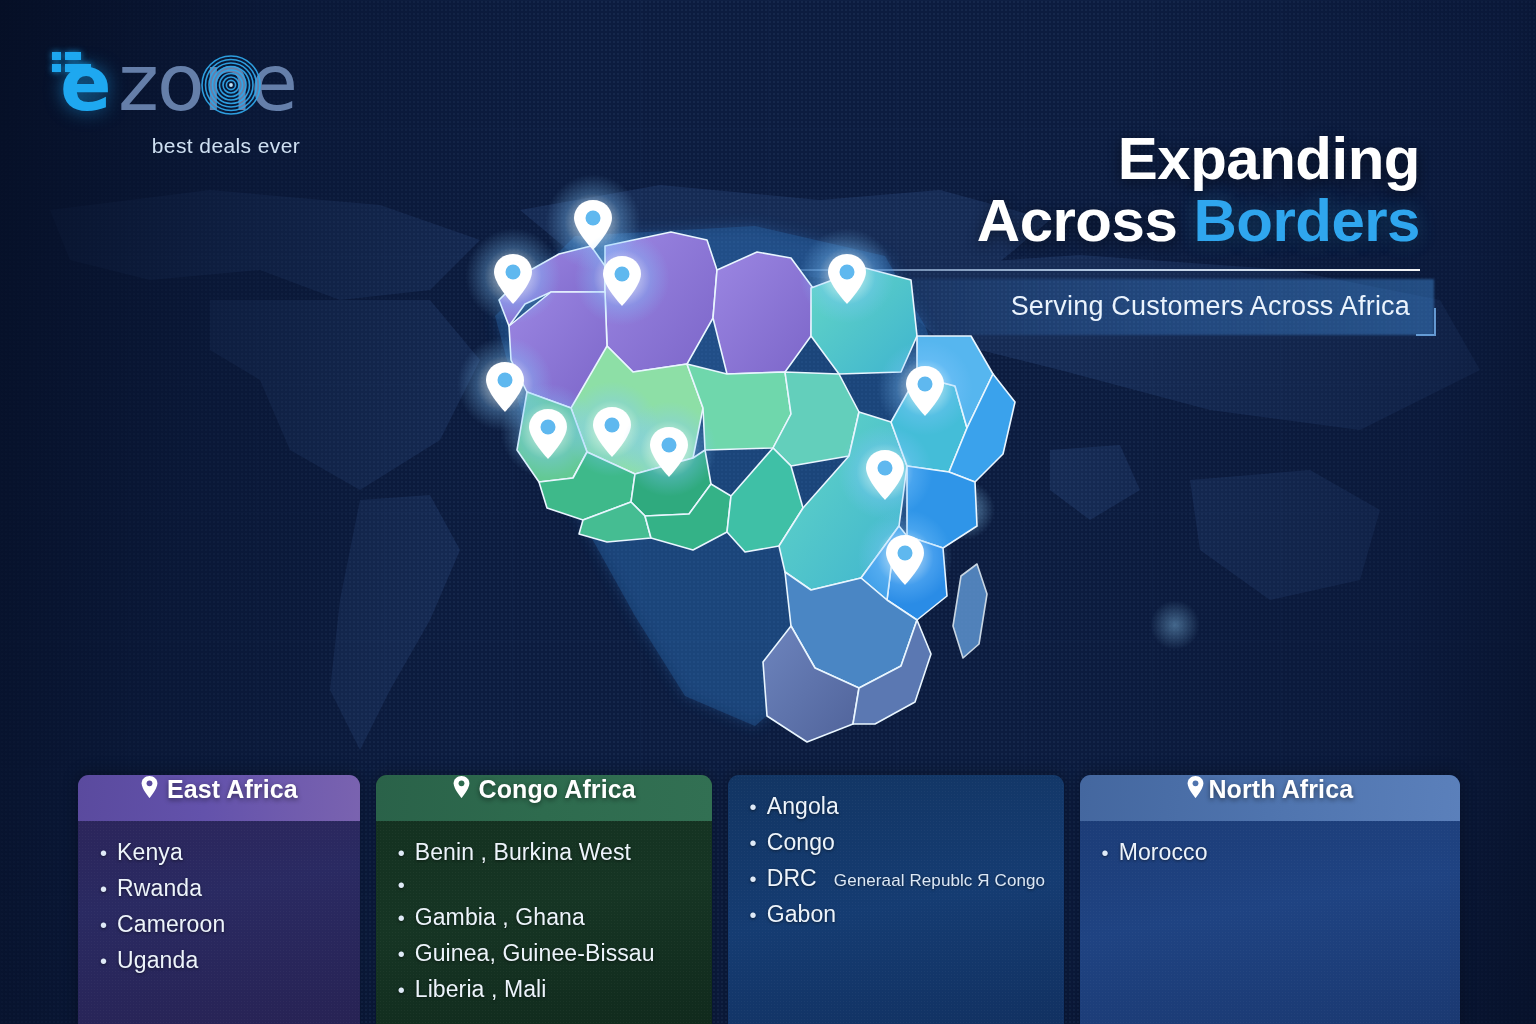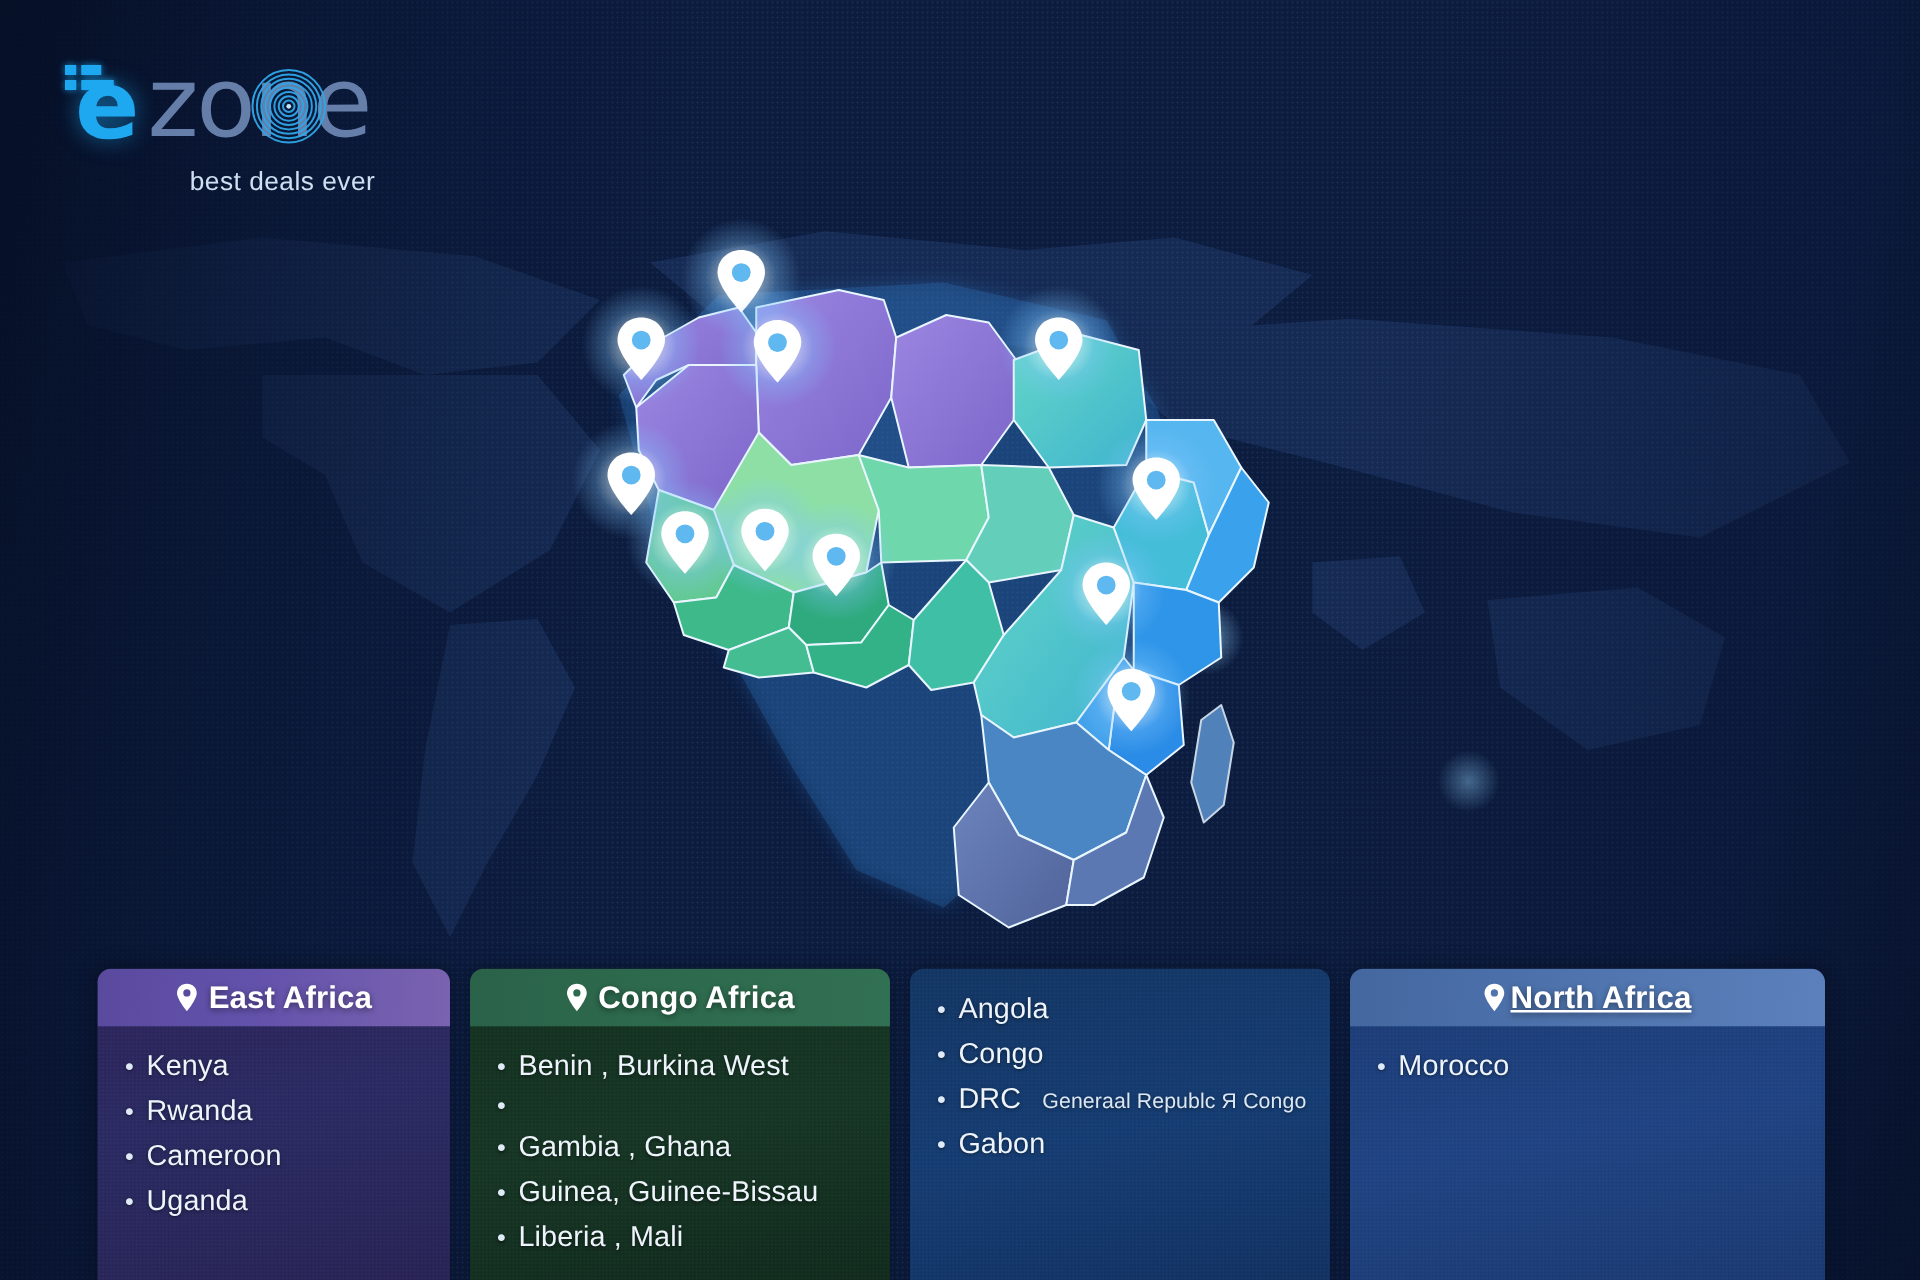--- a/index.html
+++ b/index.html
@@ -96,42 +96,42 @@
     background:radial-gradient(circle, rgba(255,255,255,.95) 0%, rgba(215,240,255,.55) 22%, rgba(130,200,255,.30) 42%, rgba(80,170,255,0) 70%);
   }
   .pin svg{position:relative;width:42px;height:54px;}
   
   #cards{position:absolute;left:78px;top:775px;width:1382px;height:260px;display:flex;gap:16px;}
   .card{
     position:relative;border-radius:11px 11px 6px 6px;overflow:hidden;
     box-shadow:0 -2px 16px rgba(0,0,0,.30);
   }
   .card-head{
-    position:relative;height:46px;display:flex;align-items:center;justify-content:center;gap:8px;
+    position:relative;height:46px;display:flex;justify-content:center;gap:8px;
     color:#fff;font-size:25px;font-weight:700;letter-spacing:.1px;
     text-shadow:0 2px 5px rgba(0,0,0,.45);
   }
   .card-head .pin-ico{display:inline-flex;width:19px;height:24px;}
   .card-body{padding:18px 0 0 22px;}
   .bullet{
     display:flex;align-items:baseline;gap:10px;color:#edf4fb;font-size:23px;
     margin-bottom:9px;letter-spacing:.1px;text-shadow:0 1px 3px rgba(0,0,0,.5);
   }
   .bullet .dot{font-size:20px;line-height:1;color:#dfeaf7;}
   .sub-garble{font-size:17px;color:#dbe7f5;margin-left:7px;letter-spacing:.1px;}
   .flip{display:inline-block;transform:scaleX(-1);}
   
   .c-east{width:285px;background:linear-gradient(170deg,#2c2358 0%,#2a2a62 45%,#272253 100%);}
   .c-east .card-head{background:linear-gradient(95deg,#5a4a9e 0%,#6352ab 45%,#7a63b0 100%);}
   .c-west{width:340px;background:linear-gradient(170deg,#13301f 0%,#163524 50%,#10291c 100%);}
   .c-west .card-head{background:linear-gradient(95deg,#2a6249 0%,#2e6b4e 50%,#327053 100%);}
   .c-central{width:340px;background:linear-gradient(170deg,#123563 0%,#153c72 50%,#113060 100%);}
   .c-central .card-head{background:linear-gradient(95deg,#2a77b4 0%,#3286c4 50%,#2f7fbd 100%);}
   .c-north{width:385px;background:linear-gradient(170deg,#1b3a74 0%,#1f4382 50%,#1a3870 100%);}
-  .c-north .card-head{background:linear-gradient(95deg,#44679f 0%,#4f74ae 50%,#5b80bb 100%);text-decoration:underline;}
+  .c-north .card-head{background:linear-gradient(95deg,#44679f 0%,#4f74ae 50%,#5b80bb 100%);}
   .c-north .card-head{gap:3px;}
   .card-noise{
     position:absolute;inset:0;pointer-events:none;opacity:.32;
     background-image:radial-gradient(rgba(255,255,255,.10) 1px, transparent 1px);
     background-size:3px 3px;
   }
 </style>
 </head>
 <body>
 
@@ -179,20 +179,29 @@
             <circle cx="31" cy="31" r="8"></circle>
               <circle cx="31" cy="31" r="4.6"></circle>
           </g>
           <circle cx="31" cy="31" r="1.9" fill="#bfe6fb"></circle>
         </svg>
       </span>
     </div>
     <div class="logo-tag">best deals ever</div>
   </div>
 
+  <div id="headline">
+    <div class="hl-line">Expanding</div>
+    <div class="hl-line"><span>Across </span><span class="hl-accent">Borders</span></div>
+    <div class="hl-rule"></div>
+    <div class="hl-subwrap">
+      <div class="hl-sub">Serving Customers Across Africa</div>
+      <span class="corner-bracket"></span>
+    </div>
+  </div>
 
   <div id="africa">
     <svg viewBox="0 0 560 560">
       <defs>
         <linearGradient id="gNorth" x1="0" y1="0" x2="1" y2="1">
           <stop offset="0%" stop-color="#9b86e2"></stop>
             <stop offset="100%" stop-color="#7c66c9"></stop>
         </linearGradient>
         <linearGradient id="gWest" x1="0" y1="0" x2="1" y2="1">
           <stop offset="0%" stop-color="#8fe0a8"></stop>

